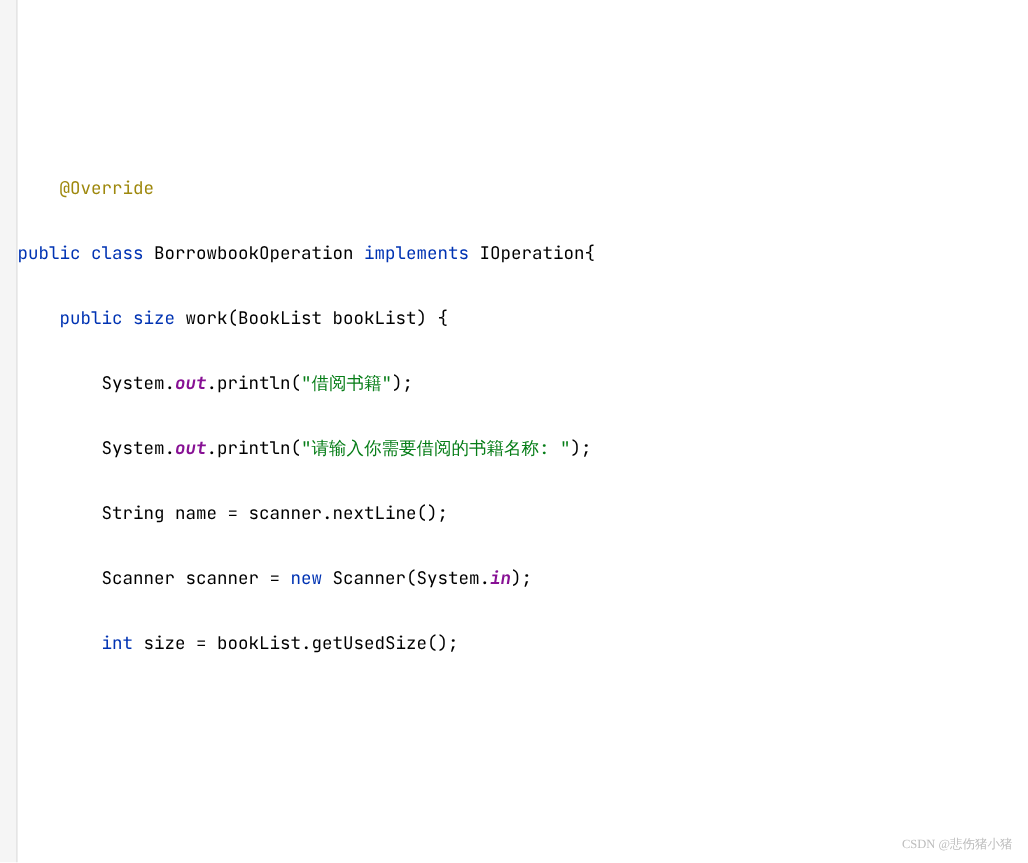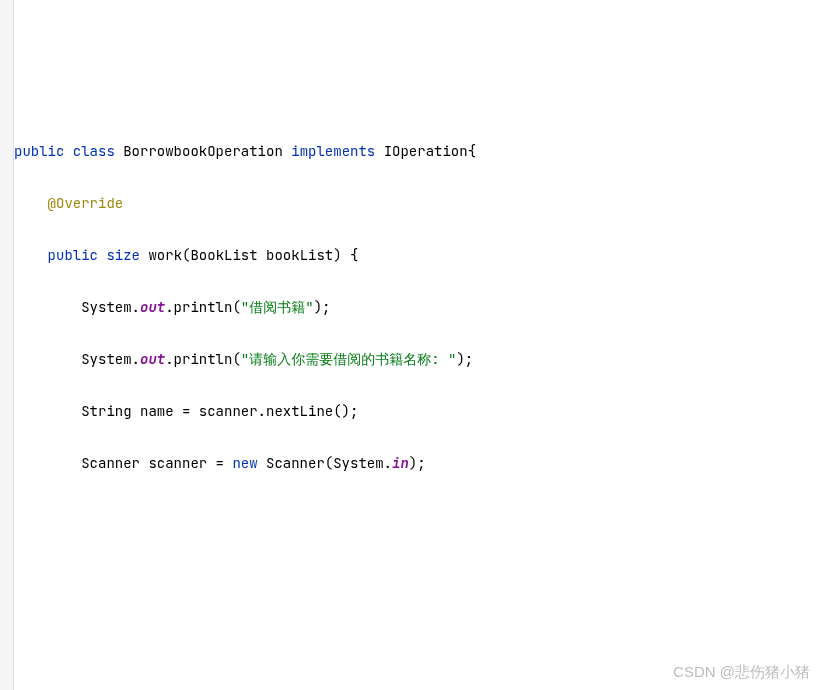--- a/index.html
+++ b/index.html
@@ -33,39 +33,40 @@
       width: 14px;
       height: 100%;
       background: #f5f5f5;
       border-right: 1px solid #e0e0e0;
     }
     .watermark {
       position: absolute;
       bottom: 8px;
       right: 12px;
       color: rgba(160, 160, 160, 0.7);
-      font-size: 15px;
-      font-family: Liberation Sans, sans-serif;
+      font-size: 10px;
+      font-family: Liberation Serif, serif;
     }
   </style>
 </head>
 <body>
 
 <div class="gutter"></div>
 
 <div class="code-area">
 <span class="line"> </span>
 <span class="line"> </span>
+<span class="line">    <span class="ann">@Override</span></span>
 <span class="line"><span class="kw">public</span> <span class="kw">class</span> <span>BorrowbookOperation</span> <span class="kw">implements</span> <span>IOperation</span><span>{</span></span>
-<span class="line">    <span class="ann">@Override</span></span>
 <span class="line">    <span class="kw">public</span> <span class="kw">size</span> <span>work</span>(<span>BookList</span> <span>bookList</span>)<span> {</span></span>
 <span class="line">        <span>System.</span><span class="field">out</span><span>.println(</span><span class="str">"借阅书籍"</span><span>);</span></span>
 <span class="line">        <span>System.</span><span class="field">out</span><span>.println(</span><span class="str">"请输入你需要借阅的书籍名称: "</span><span>);</span></span>
 <span class="line">        <span>String name = scanner.nextLine();</span></span>
 <span class="line">        <span>Scanner scanner = </span><span class="kw">new</span><span> Scanner(System.</span><span class="field">in</span><span>);</span></span>
+<span class="line">        <span class="kw">int</span><span> size = bookList.getUsedSize();</span></span>
 
 
 
 
 
 
 
 
 
 

